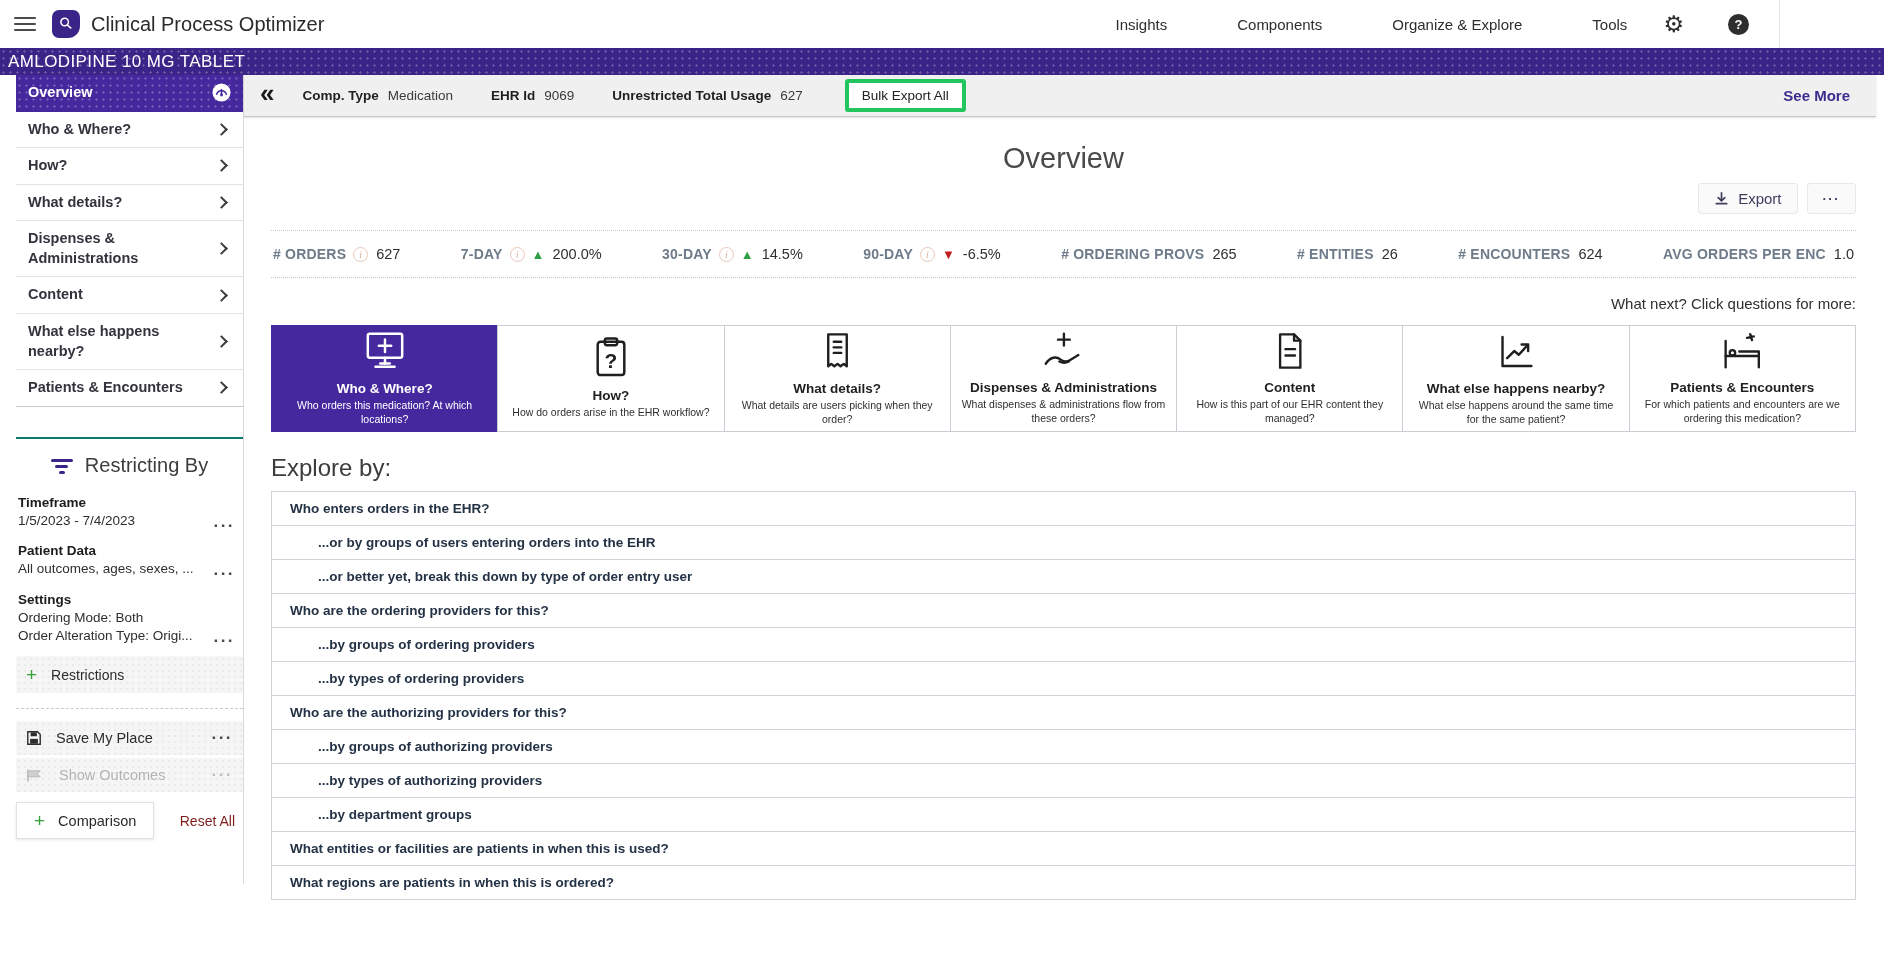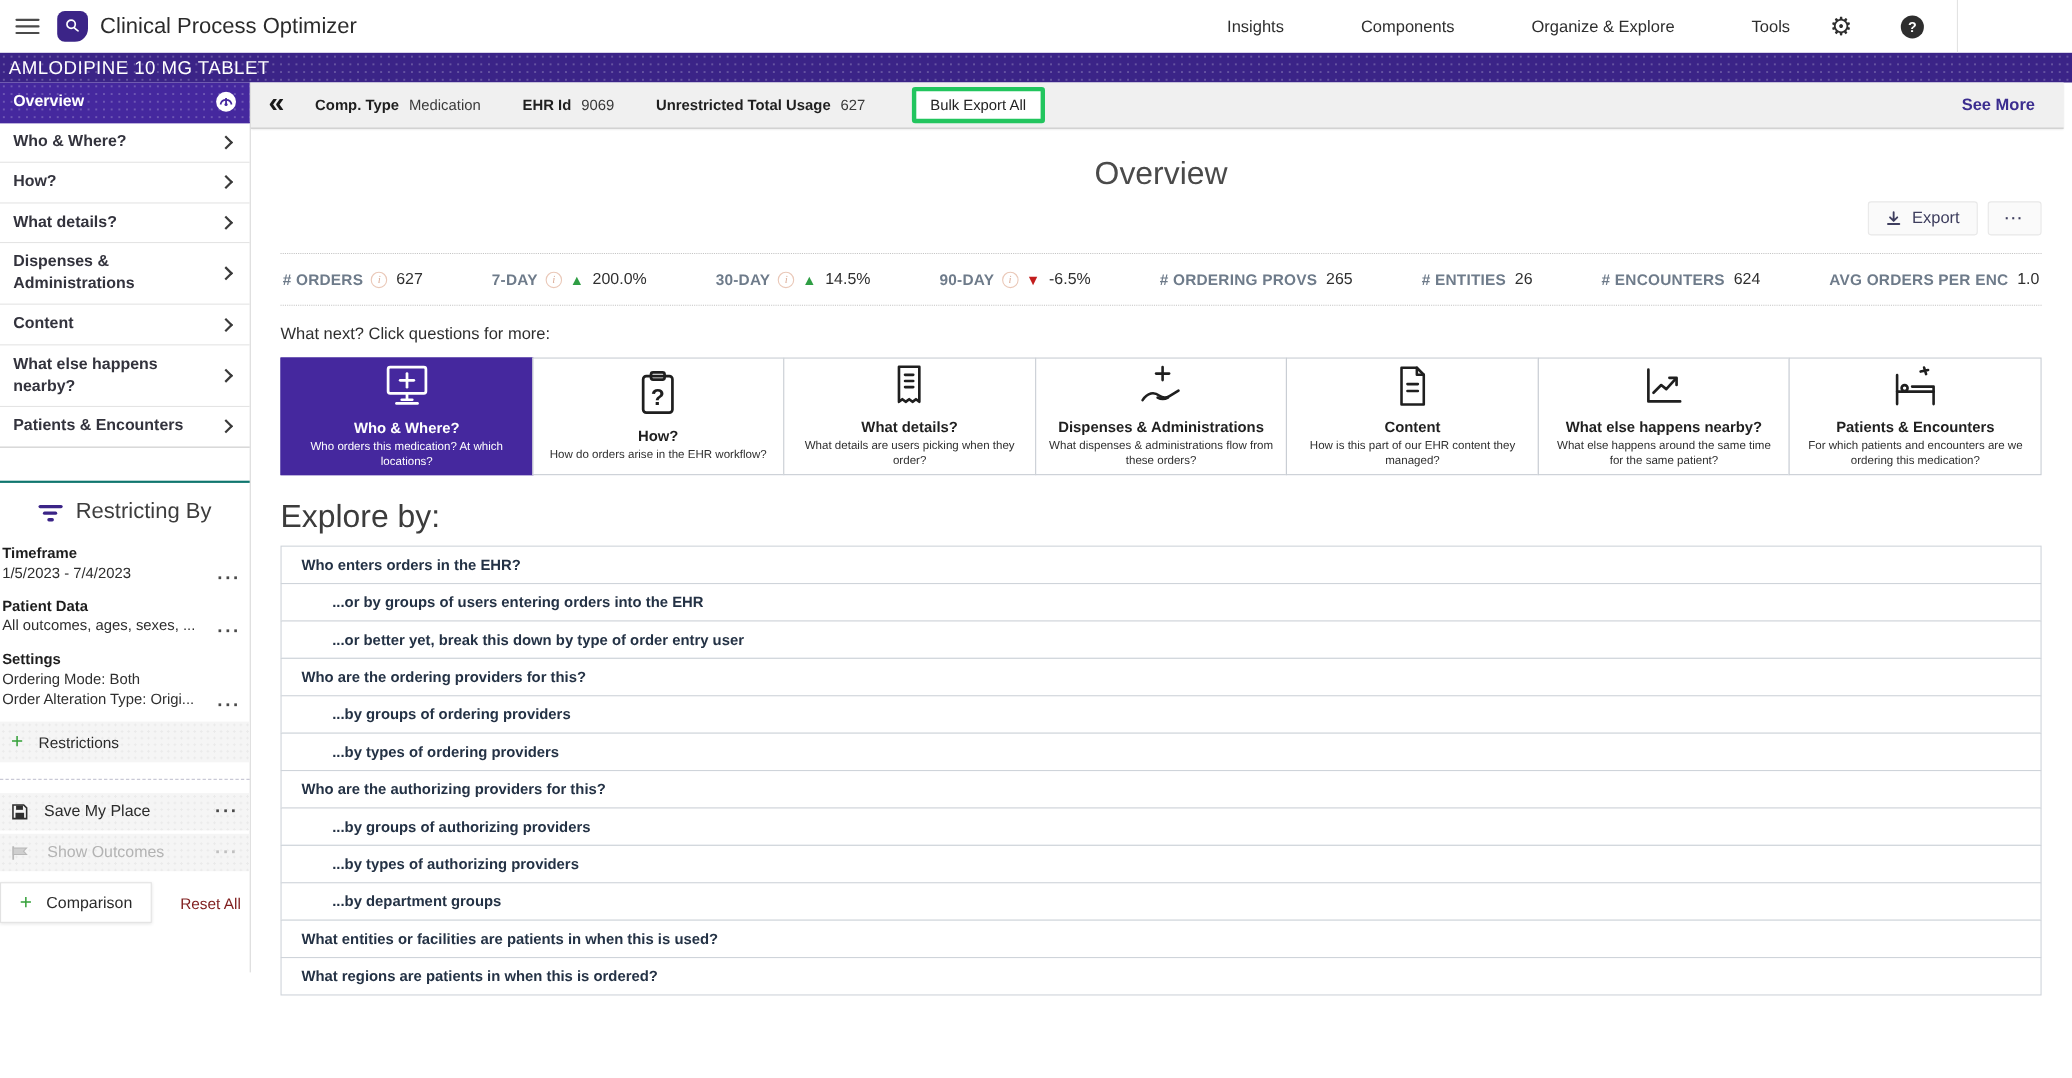--- a/index.html
+++ b/index.html
@@ -22,21 +22,21 @@
   .top-divider { width:1px; height:48px; background:#e3e3e3; }
   .top-endpad { width:104px; }
 
   
   .banner { height:27px; background:#3b2487; color:#fff; display:flex; align-items:center;
     padding-left:8px; font-size:17px; letter-spacing:0.4px; }
   .pdots { background-image: radial-gradient(rgba(255,255,255,0.22) 1px, rgba(0,0,0,0) 1.1px);
     background-size:7px 7px; }
 
   
-  .layout { display:flex; height:809px; }
+  .layout { display:flex; height:809px;padding-left:16px; }
 
   
   .sidebar { width:228px; min-width:228px; border-right:1px solid #d9d9d9; padding-bottom:10px; }
   .snav { display:flex; align-items:center; justify-content:space-between; padding:8px 12px 8px 12px;
     border-bottom:1px solid #e4e4e4; font-weight:700; font-size:14.5px; color:#33333d;
     line-height:1.35; cursor:pointer; min-height:30px; }
   .snav.selected { background-color:#45289e; color:#fff; border-bottom:1px solid #45289e; }
   .chev { width:9px; height:9px; border-right:2.2px solid #3a3a3a; border-top:2.2px solid #3a3a3a;
     transform:rotate(45deg); margin-right:5px; flex:none; }
   .snav-last { border-bottom:1px solid #c9c9c9; }
@@ -87,36 +87,36 @@
     padding:15px 2px; display:flex; justify-content:space-between; align-items:center; }
   .stat { display:flex; align-items:center; white-space:nowrap; }
   .stat-label { font-weight:700; font-size:14px; color:#6e7b8a; letter-spacing:0.2px; }
   .stat-value { font-size:14.5px; color:#2f2f2f; margin-left:8px; }
   .info-i { width:15px; height:15px; border:1px solid #eac8b8; color:#dcae9a; border-radius:50%;
     font-size:10px; font-style:italic; font-family:"Liberation Serif", serif; display:inline-flex;
     align-items:center; justify-content:center; margin-left:7px; cursor:pointer; flex:none; }
   .tri { font-size:13px; margin-left:7px; line-height:1; }
   .tri-up { color:#2f9e44; } .tri-down { color:#c21d1d; }
 
-  .what-next { text-align:left; font-size:15px; color:#2f2f2f; margin:17px 0 13px; }
+  .what-next { text-align:right; font-size:15px; color:#2f2f2f; margin:17px 0 13px; }
 
   .cards-row { display:flex; }
   .card { flex:1; border:1px solid #c9ced4; margin-left:-1px; height:107px; background:#fff;
     display:flex; flex-direction:column; align-items:center; justify-content:center;
     text-align:center; padding:6px 10px; cursor:pointer; }
   .card:first-child { margin-left:0; }
   .card svg { stroke:#1f1f1f; fill:none; stroke-width:2.6; stroke-linecap:round; stroke-linejoin:round; }
   .card svg text { fill:#1f1f1f; stroke:none; font-weight:bold; }
   .card-title { font-weight:700; font-size:13.5px; color:#1f1f1f; margin-top:5px; }
   .card-sub { font-size:10.5px; color:#2f2f2f; line-height:1.3; margin-top:3px; }
   .card.selected { background-color:#45289e; border-color:#45289e; }
   .card.selected svg { stroke:#fff; }
   .card.selected .card-title, .card.selected .card-sub { color:#fff; }
 
-  .explore-heading { font-size:29px; color:#3c3c3c; font-weight:400; margin:22px 0 10px; }
+  .explore-heading { font-size:24px; color:#3c3c3c; font-weight:400; margin:22px 0 10px; }
   .exp-row { border:1px solid #cfd4da; margin-top:-1px; padding:9px 10px 9px 18px;
     font-size:13.5px; font-weight:700; color:#243245; background:#fff; cursor:pointer; }
   .exp-row.indent { padding-left:46px; }
 </style>
 </head>
 <body>
 
 <div class="topbar">
   <div class="hamburger">
       <div></div>

